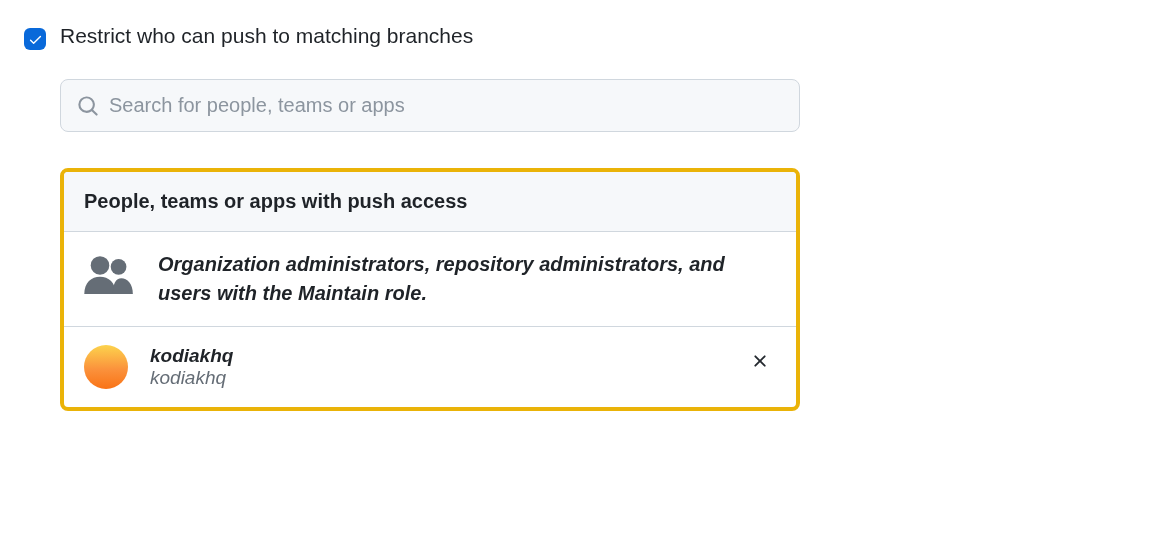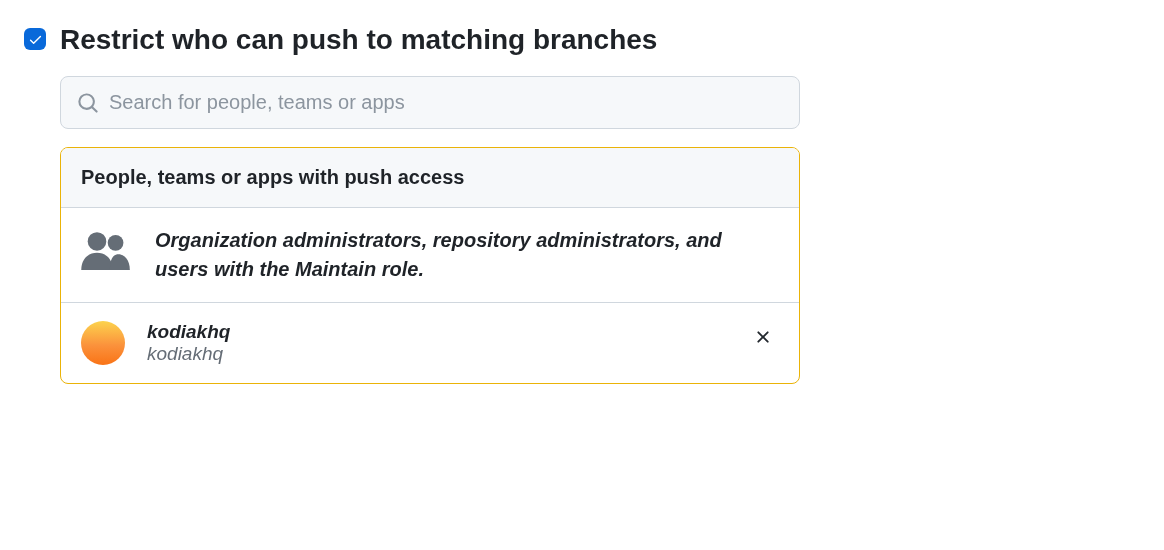--- a/index.html
+++ b/index.html
@@ -33,33 +33,33 @@
   }
   .checkbox-wrap svg {
     width: 15px;
     height: 15px;
     fill: #ffffff;
   }
   .setting-content {
     flex: 1;
   }
   .setting-title {
-    font-size: 28px;
-    font-weight: 700;
+    font-size: 21px;
+    font-weight: 400;
     color: #1f2328;
     margin-bottom: 4px;
   }
   .setting-desc {
     font-size: 19px;
     color: #656d76;
     line-height: 1.5;
     max-width: 1060px;
   }
   .search-box {
-    margin-top: 20px;
+    margin-top: 31px;
     width: 740px;
     border: 1px solid #d0d7de;
     border-radius: 8px;
     background: #f6f8fa;
     padding: 14px 16px;
     display: flex;
     align-items: center;
     gap: 10px;
   }
   .search-box input {
@@ -73,22 +73,22 @@
   .search-box input::placeholder {
     color: #8c959f;
   }
   .search-icon {
     width: 22px;
     height: 22px;
     fill: #8c959f;
     flex-shrink: 0;
   }
   .access-panel {
-    margin-top: 18px;
-    border: 1px solid #eab308;
+    margin-top: 36px;
+    border: 4px solid #eab308;
     border-radius: 8px;
     overflow: hidden;
     width: 740px;
   }
   .access-header {
     background: #f6f8fa;
     padding: 18px 20px;
     font-size: 20px;
     font-weight: 600;
     color: #1f2328;

